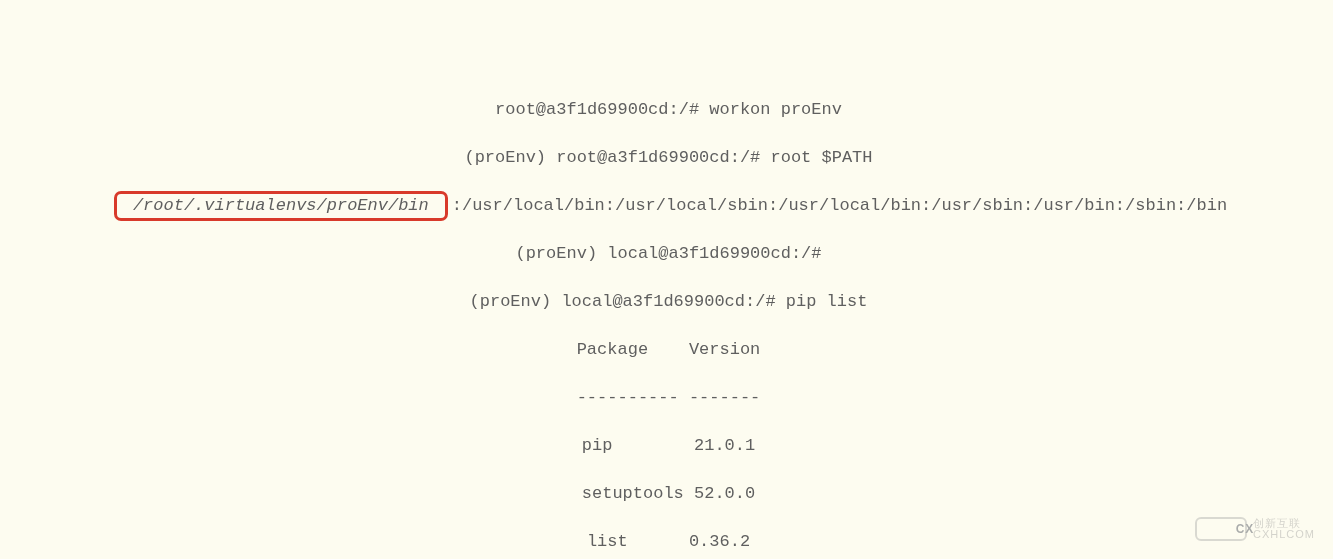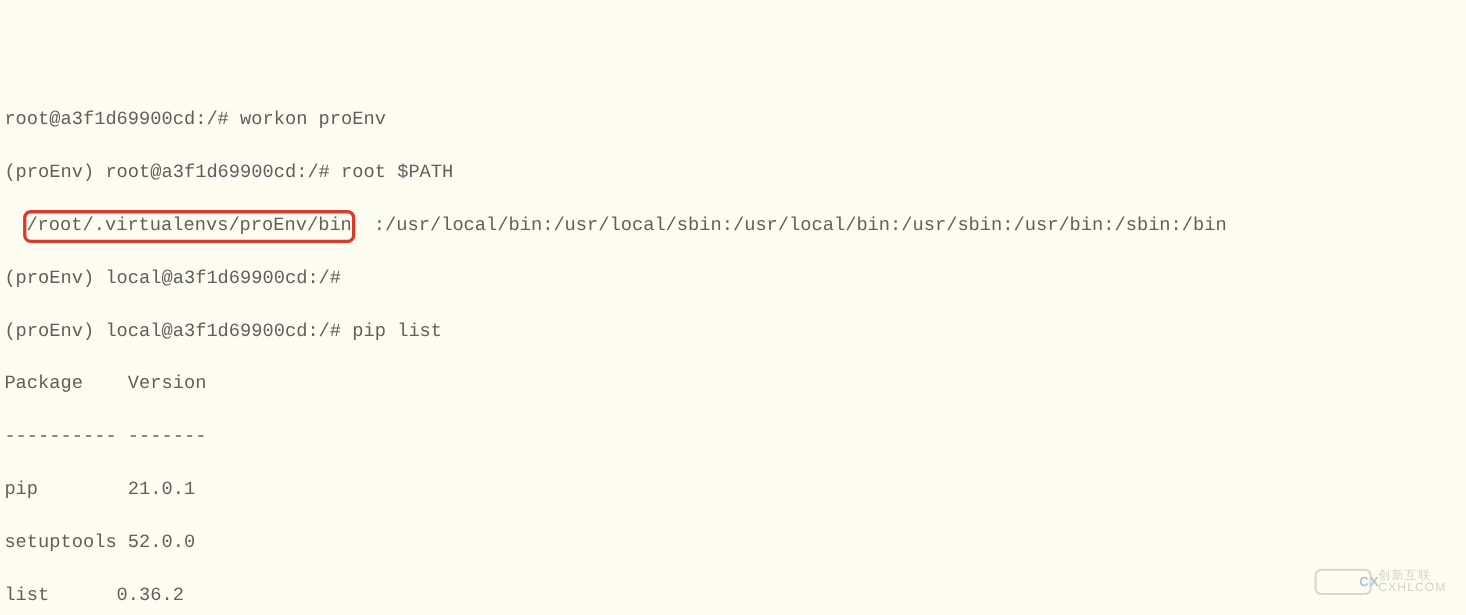--- a/index.html
+++ b/index.html
@@ -9,28 +9,29 @@
       font-size: 17px;
       line-height: 24px;
       color: #5f5f5f;
       padding: 2px 0;
       white-space: pre;
       width: 1333px;
       height: 559px;
       overflow: hidden;
       position: relative;
     }
-    .line { display: block; padding-left: 4px; }
+    .line { display: block; padding-left: 4px; text-align: center; }
     .hl {
       display: inline-block;
       border: 3px solid #D83A2B;
       border-radius: 7px;
-      padding: 0 0;
-      margin: -3px 17px;
+      padding: 0 16px;
+      margin: -3px 4px;
       line-height: 24px;
+      font-style: italic;
     }
     .watermark {
       position: absolute;
       right: 18px;
       bottom: 18px;
       opacity: 0.35;
       font-family: sans-serif;
       font-size: 12px;
       letter-spacing: 1px;
       color: #888;
@@ -39,21 +40,21 @@
       gap: 6px;
     }
     .watermark .wm-icon {
       width: 32px; height: 24px;
       border: 2px solid #999;
       border-radius: 6px;
       display: inline-flex;
       align-items: center;
       justify-content: center;
       font-weight: bold;
-      color: #0369a1;
+      color: #0f172a;
       padding-left: 48px;
     }
     .watermark .wm-text { display:flex; flex-direction:column; line-height:1; font-size:11px; letter-spacing:1px;}
   </style>
 </head>
 <body>
 
 
 
 <span class="line">root@a3f1d69900cd:/# workon proEnv</span>

